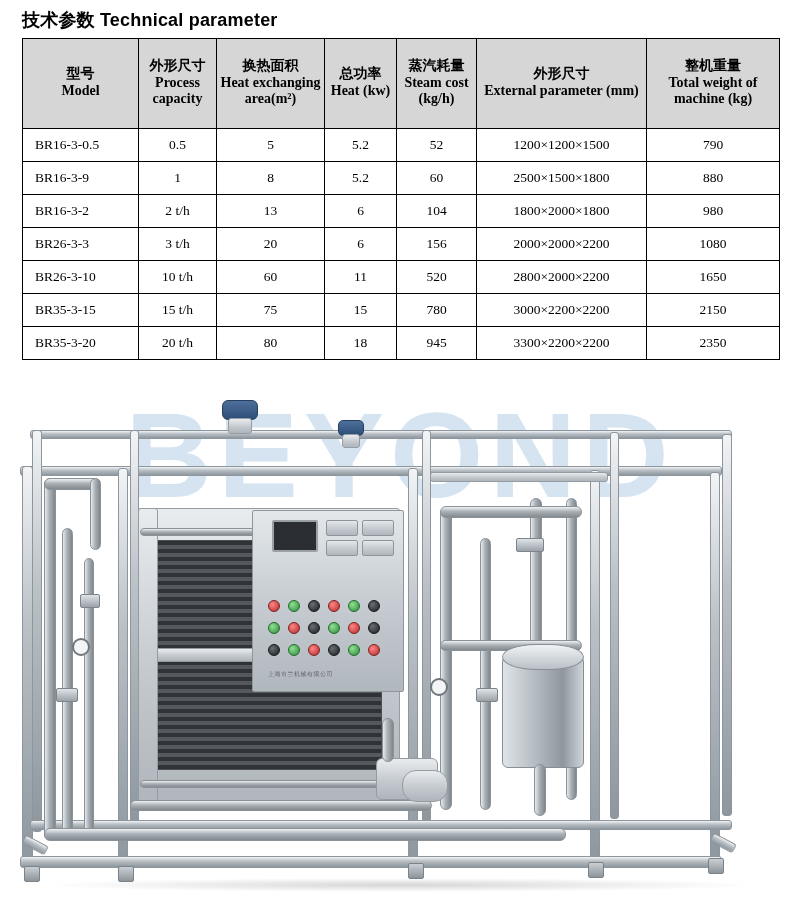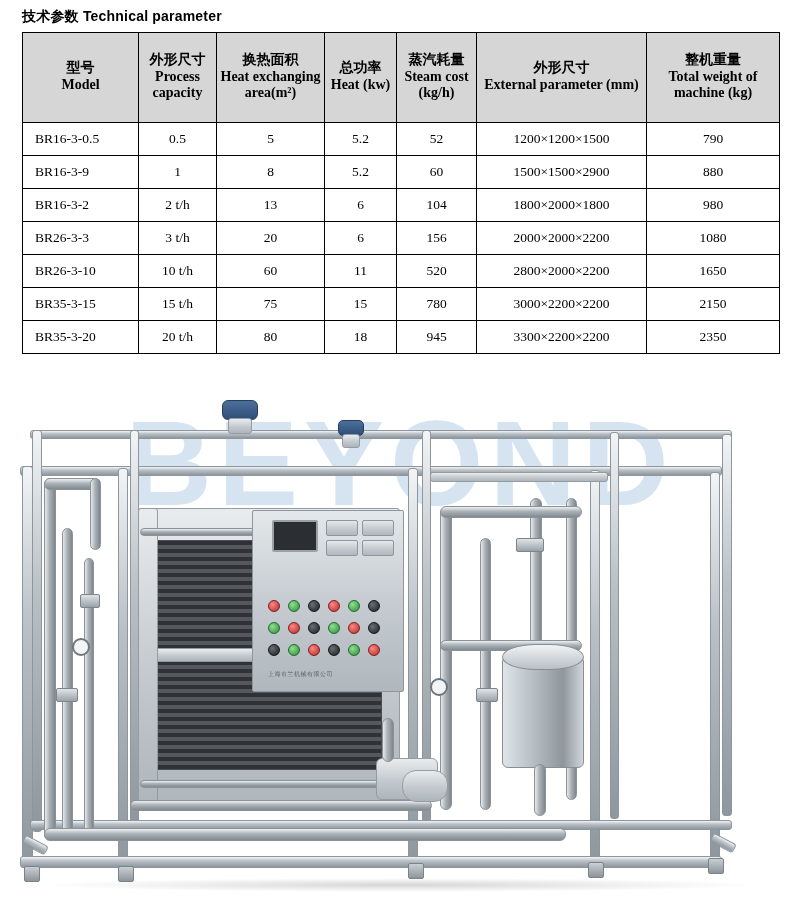--- a/index.html
+++ b/index.html
@@ -16,21 +16,21 @@
     overflow: hidden;
   }
   .page {
     width: 800px;
     height: 918px;
     position: relative;
   }
   .title {
     font-family: "Liberation Sans", sans-serif;
     font-weight: bold;
-    font-size: 14px;
+    font-size: 18px;
     padding: 8px 0 6px 22px;
     letter-spacing: 0.2px;
   }
   table.spec {
     border-collapse: collapse;
     margin: 0 0 0 22px;
     width: 757px;
     table-layout: fixed;
   }
   table.spec th, table.spec td {
@@ -79,21 +79,21 @@
     top: 368px;
     width: 800px;
     height: 550px;
     overflow: hidden;
     background: #ffffff;
   }
   
   .watermark {
     position: absolute;
     left: 40px;
-    top: 10px;
+    top: 2px;
     width: 720px;
     height: 170px;
     font-family: "Liberation Sans", sans-serif;
     font-weight: bold;
     font-size: 120px;
     color: #cfe0ef;
     opacity: 0.85;
     letter-spacing: 6px;
     display: flex;
     align-items: center;
@@ -273,21 +273,21 @@
         <td>52</td>
         <td>1200×1200×1500</td>
         <td>790</td>
       </tr>
       <tr>
         <td class="model">BR16-3-9</td>
         <td>1</td>
         <td>8</td>
         <td>5.2</td>
         <td>60</td>
-        <td>1500×1500×2900</td>
+        <td>2500×1500×1800</td>
         <td>880</td>
       </tr>
       <tr>
         <td class="model">BR16-3-2</td>
         <td>2 t/h</td>
         <td>13</td>
         <td>6</td>
         <td>104</td>
         <td>1800×2000×1800</td>
         <td>980</td>

